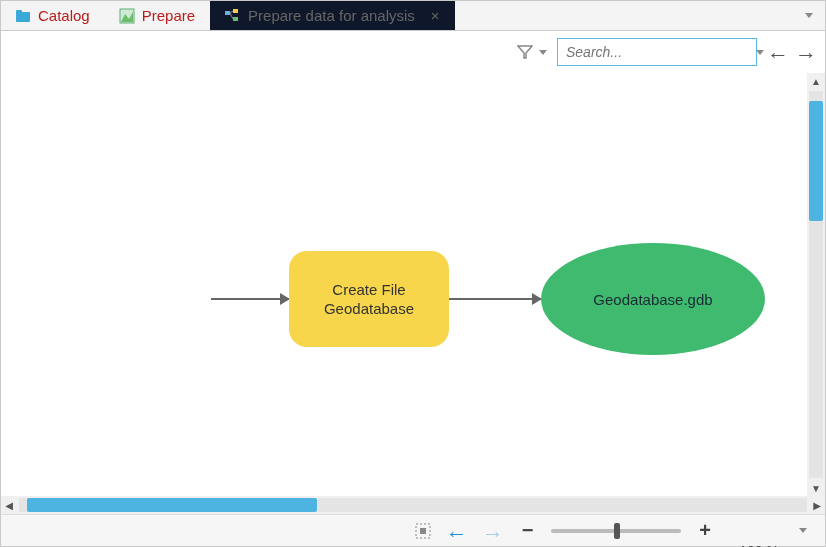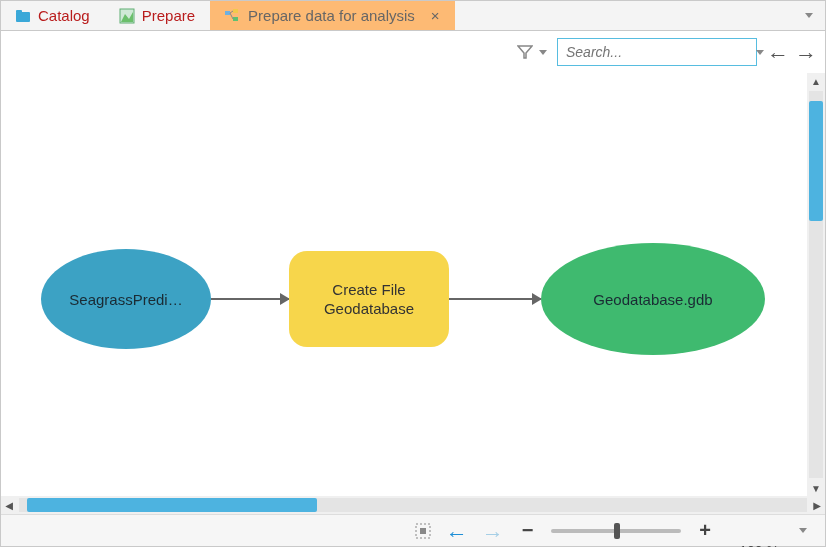--- a/index.html
+++ b/index.html
@@ -33,21 +33,21 @@
     display: flex;
     align-items: center;
     gap: 7px;
     padding: 0 14px;
     font-size: 15px;
     color: #b91c1c;
     cursor: pointer;
     border-right: 1px solid transparent;
   }
   .tab.active {
-    background: #fdba74;
+    background: #0f172a;
     color: #666;
     gap: 8px;
   }
   .tab .icon { width: 16px; height: 16px; display: inline-flex; align-items: center; justify-content: center; }
   .close-x { margin-left: 8px; font-size: 15px; color: #666; }
   .tabbar .right-widgets {
     margin-left: auto;
     display: flex;
     align-items: center;
     padding-right: 6px;
@@ -246,23 +246,20 @@
         <span class="small-arrow" style="margin-left:6px"></span>
       </div>
       <div class="nav-arrows">
         <span class="nav-arrow">←</span>
         <span class="nav-arrow">→</span>
       </div>
     </div>
 
     <div class="canvas-wrapper">
       <div class="canvas">
-        <div class="ellipse input">
-          <span>SeagrassPredi…</span>
-        </div>
         <div class="connector conn1"></div>
         <div class="tool">
           <span>Create File Geodatabase</span>
         </div>
         <div class="connector conn2"></div>
         <div class="ellipse output">
           <span>Geodatabase.gdb</span>
         </div>
       </div>
 

